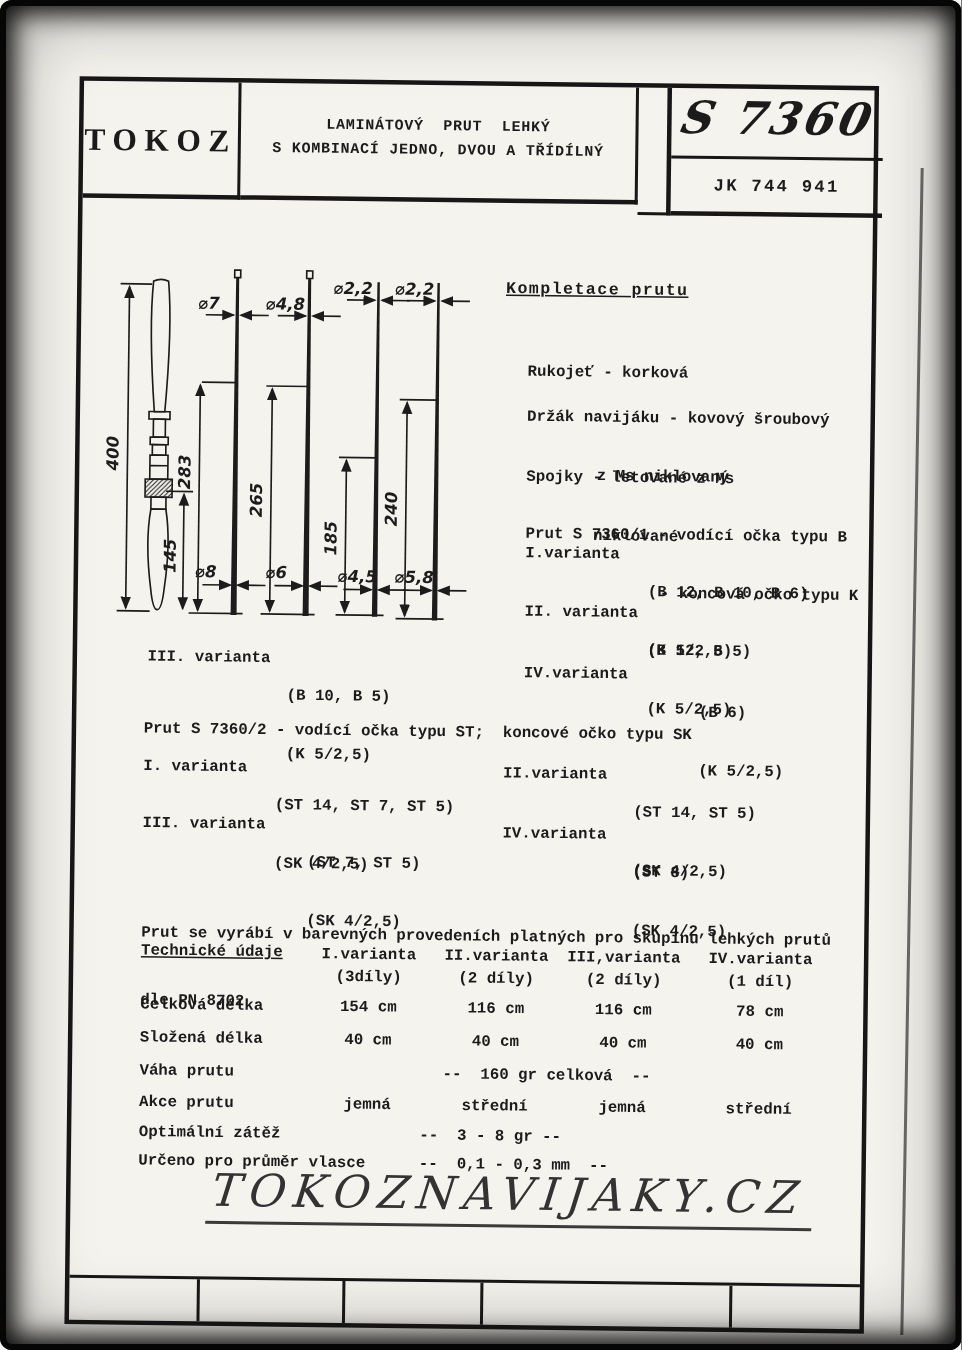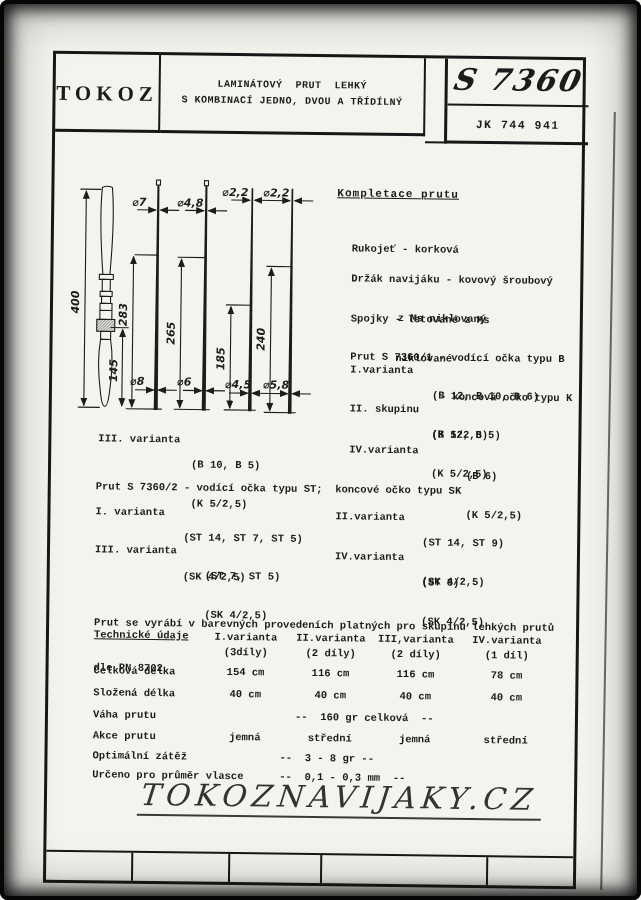--- a/index.html
+++ b/index.html
@@ -179,21 +179,21 @@
     </div>
 
     <div class="variant mono body-txt" style="left:298px;top:306px;">
       <span class="vlabel">I.varianta</span>
       <span class="vvals" style="left:82px;">
         <div>(B 12, B 10, B 6)</div>
         <div>(K 5/2,5)</div>
       </span>
     </div>
     <div class="variant mono body-txt" style="left:298px;top:345px;">
-      <span class="vlabel">II. skupinu</span>
+      <span class="vlabel">II. varianta</span>
       <span class="vvals" style="left:82px;">
         <div>(B 12, B 5)</div>
         <div>(K 5/2,5)</div>
       </span>
     </div>
     <div class="variant mono body-txt" style="left:298px;top:386px;">
       <span class="vlabel">IV.varianta</span>
       <span class="vvals" style="left:97px;margin-left:20px;">
         <div>(B 6)</div>
         <div>(K 5/2,5)</div>
@@ -212,21 +212,21 @@
     <div class="variant mono body-txt" style="left:45px;top:451px;">
       <span class="vlabel">I. varianta</span>
       <span class="vvals" style="left:88px;">
         <div>(ST 14, ST 7, ST 5)</div>
         <div>(SK 4/2,5)</div>
       </span>
     </div>
     <div class="variant mono body-txt" style="left:285px;top:453px;">
       <span class="vlabel">II.varianta</span>
       <span class="vvals" style="left:87px;">
-        <div>(ST 14, ST 9)</div>
+        <div>(ST 14, ST 5)</div>
         <div>(SK 4/2,5)</div>
       </span>
     </div>
     <div class="variant mono body-txt" style="left:45px;top:489px;">
       <span class="vlabel">III. varianta</span>
       <span class="vvals" style="left:90px;margin-left:20px;">
         <div>(ST 7, ST 5)</div>
         <div>(SK 4/2,5)</div>
       </span>
     </div>

